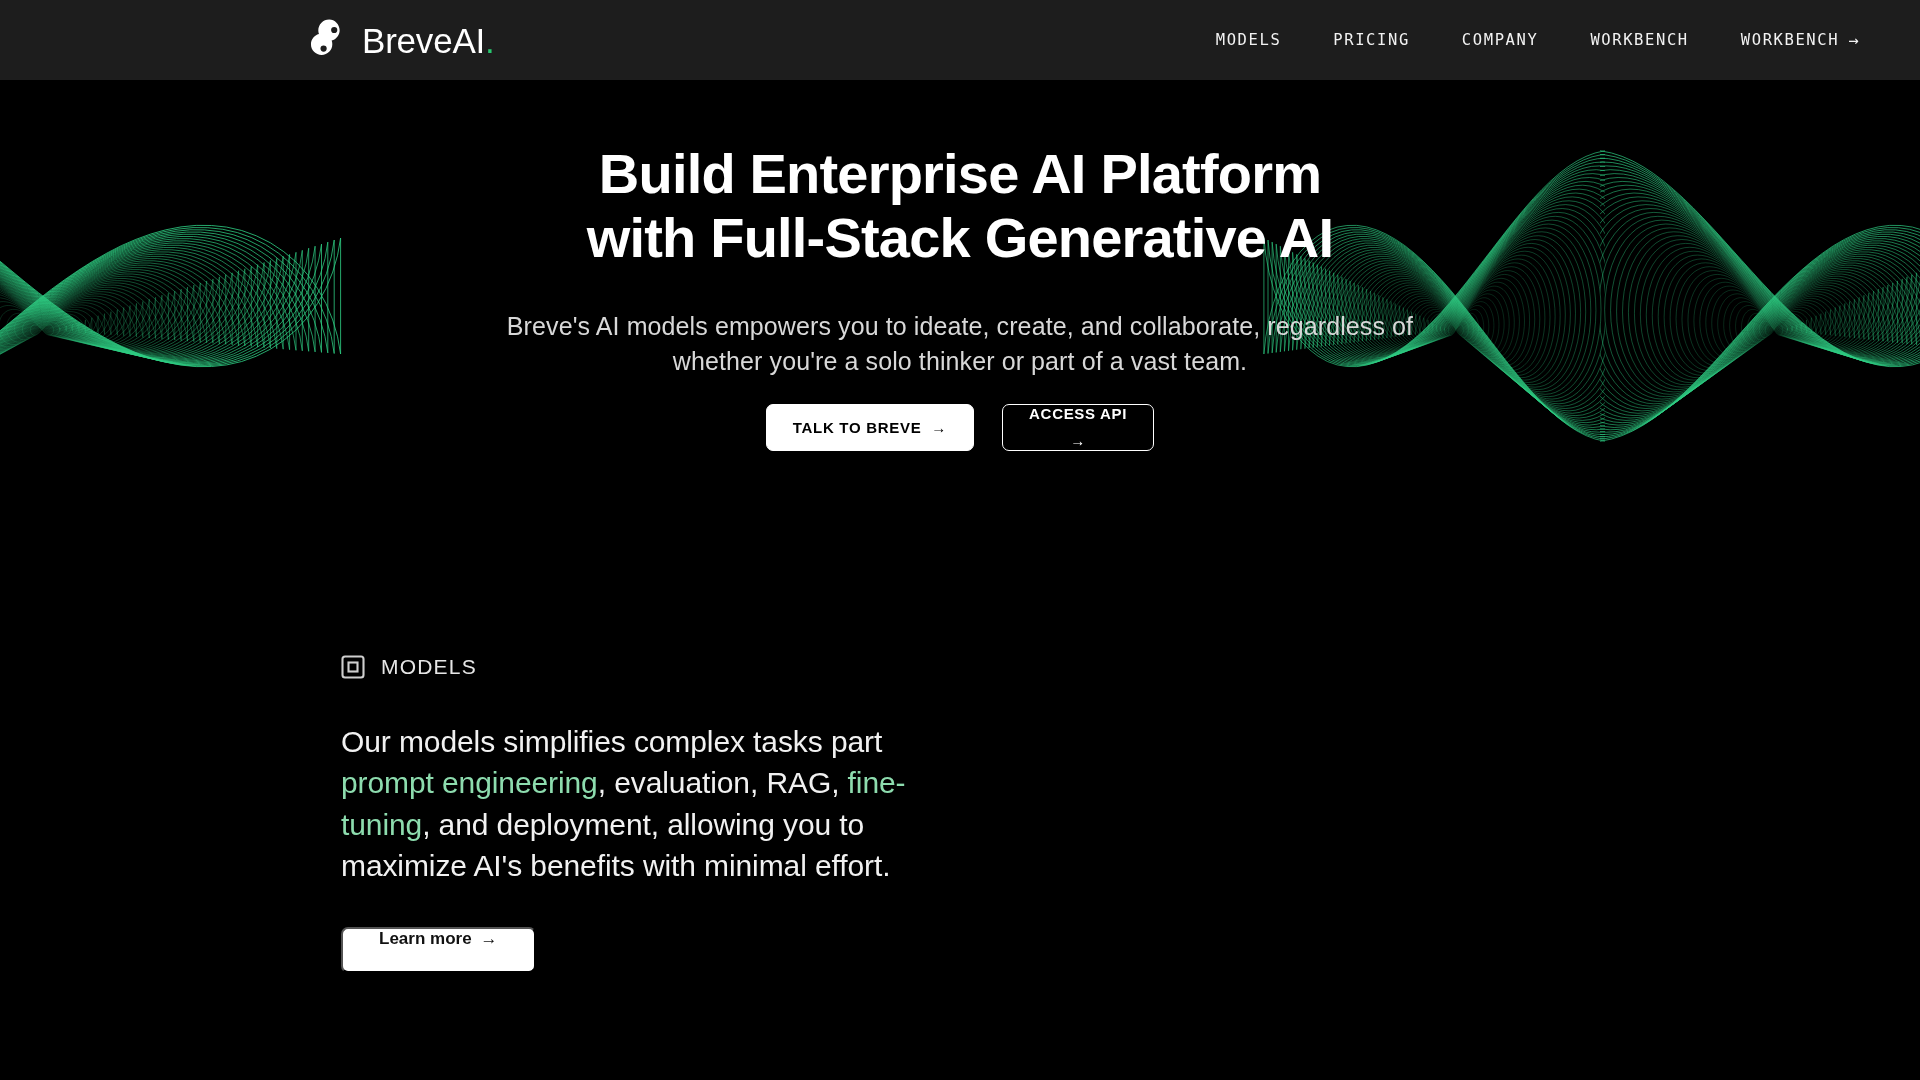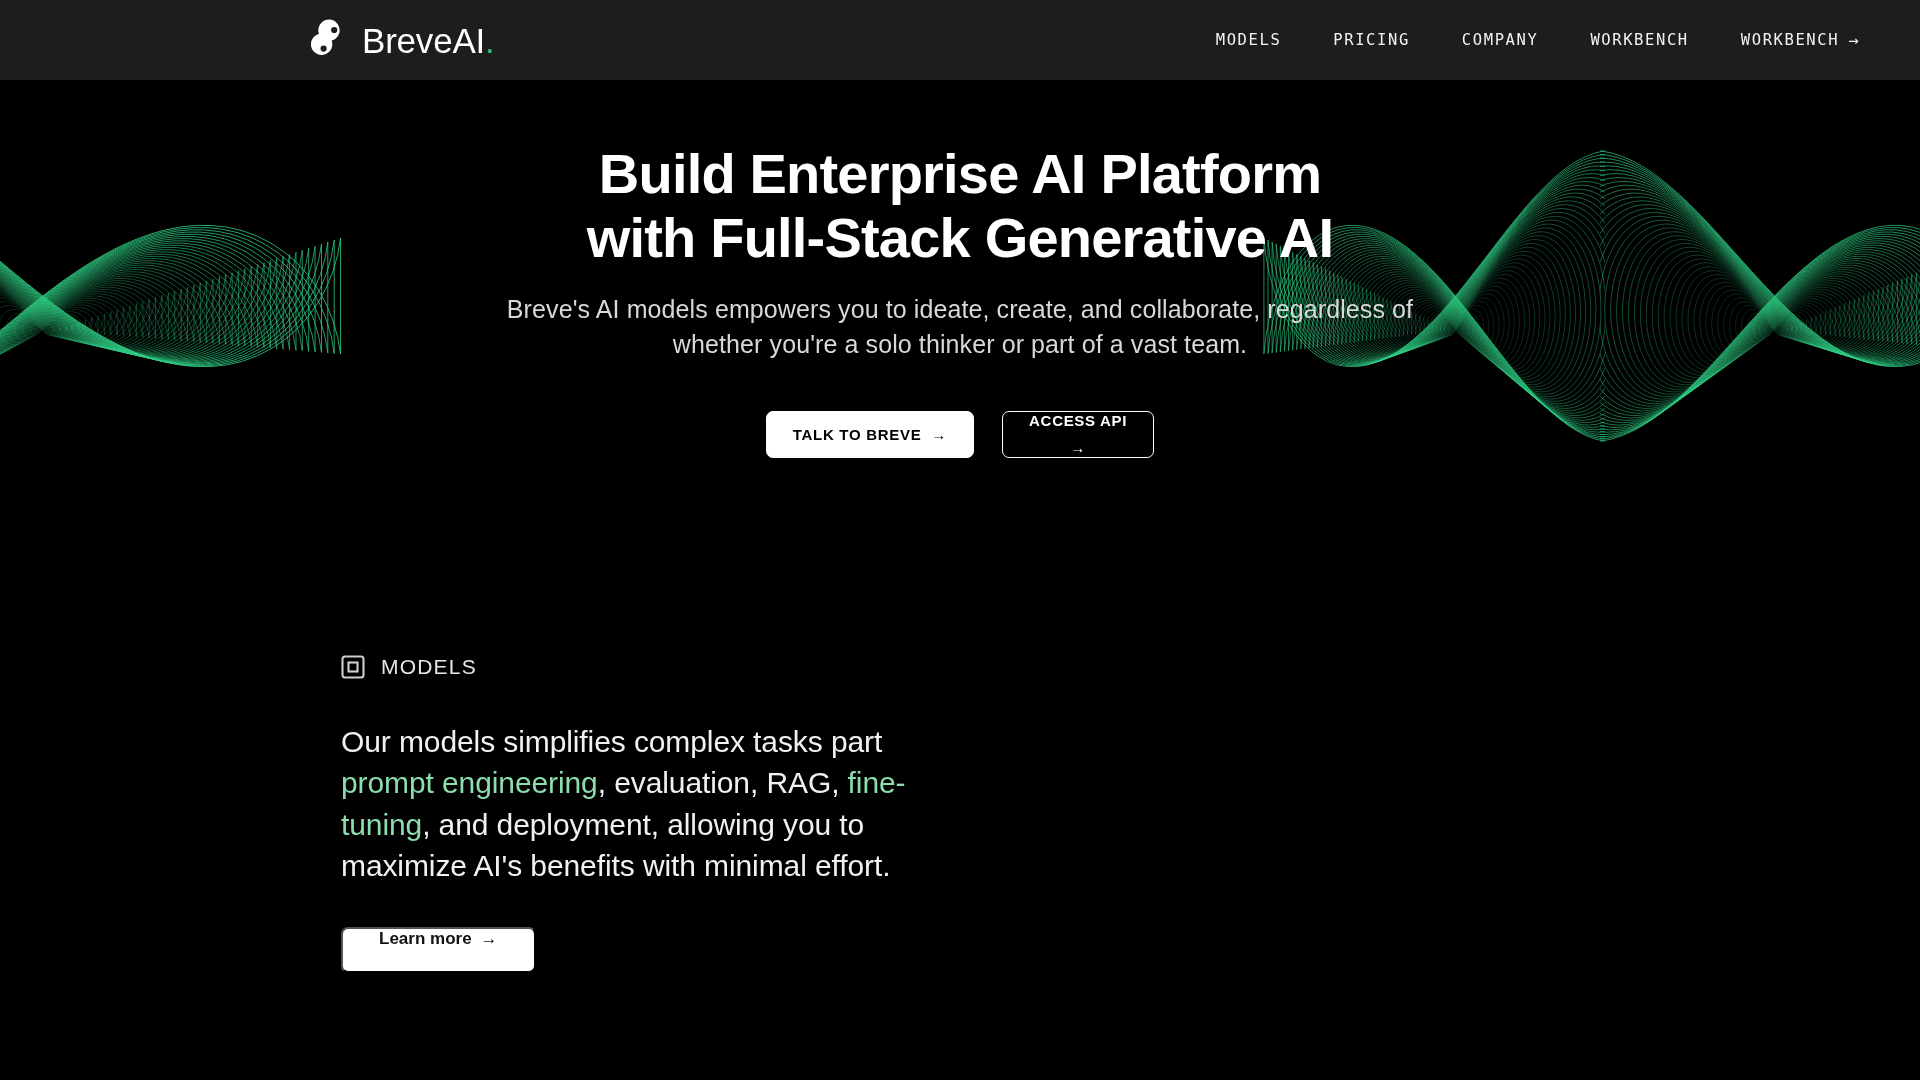--- a/index.html
+++ b/index.html
@@ -55,26 +55,26 @@
     position:absolute; top:0; left:0; width:1920px; height:530px;
     display:flex; flex-direction:column; align-items:center;
     z-index:10;
   }
   .hero-title {
     margin-top:62px;
     font-size:56px; font-weight:700; color:#ffffff;
     line-height:1.14; text-align:center; letter-spacing:-0.8px;
   }
   .hero-sub {
-    margin-top:22px;
+    margin-top:39px;
     font-size:25px; font-weight:400; color:#d8d8d8;
     line-height:1.42; text-align:center; max-width:1070px;
     letter-spacing:0.1px;
   }
-  .hero-btns { margin-top:48px; display:flex; gap:28px; }
+  .hero-btns { margin-top:24px; display:flex; gap:28px; }
   .btn {
     display:inline-flex; align-items:center; gap:10px;
     font-size:15px; font-weight:700; letter-spacing:0.7px;
     padding:0 26px; height:47px; border-radius:7px;
     cursor:pointer; white-space:nowrap;
   }
   .btn-light { background:#ffffff; color:#000000; border:1px solid #ffffff; }
   .btn-dark  { background:#000000; color:#ffffff; border:1px solid #ffffff;flex-direction:column; }
   .btn .ar { font-size:15px; }
 

